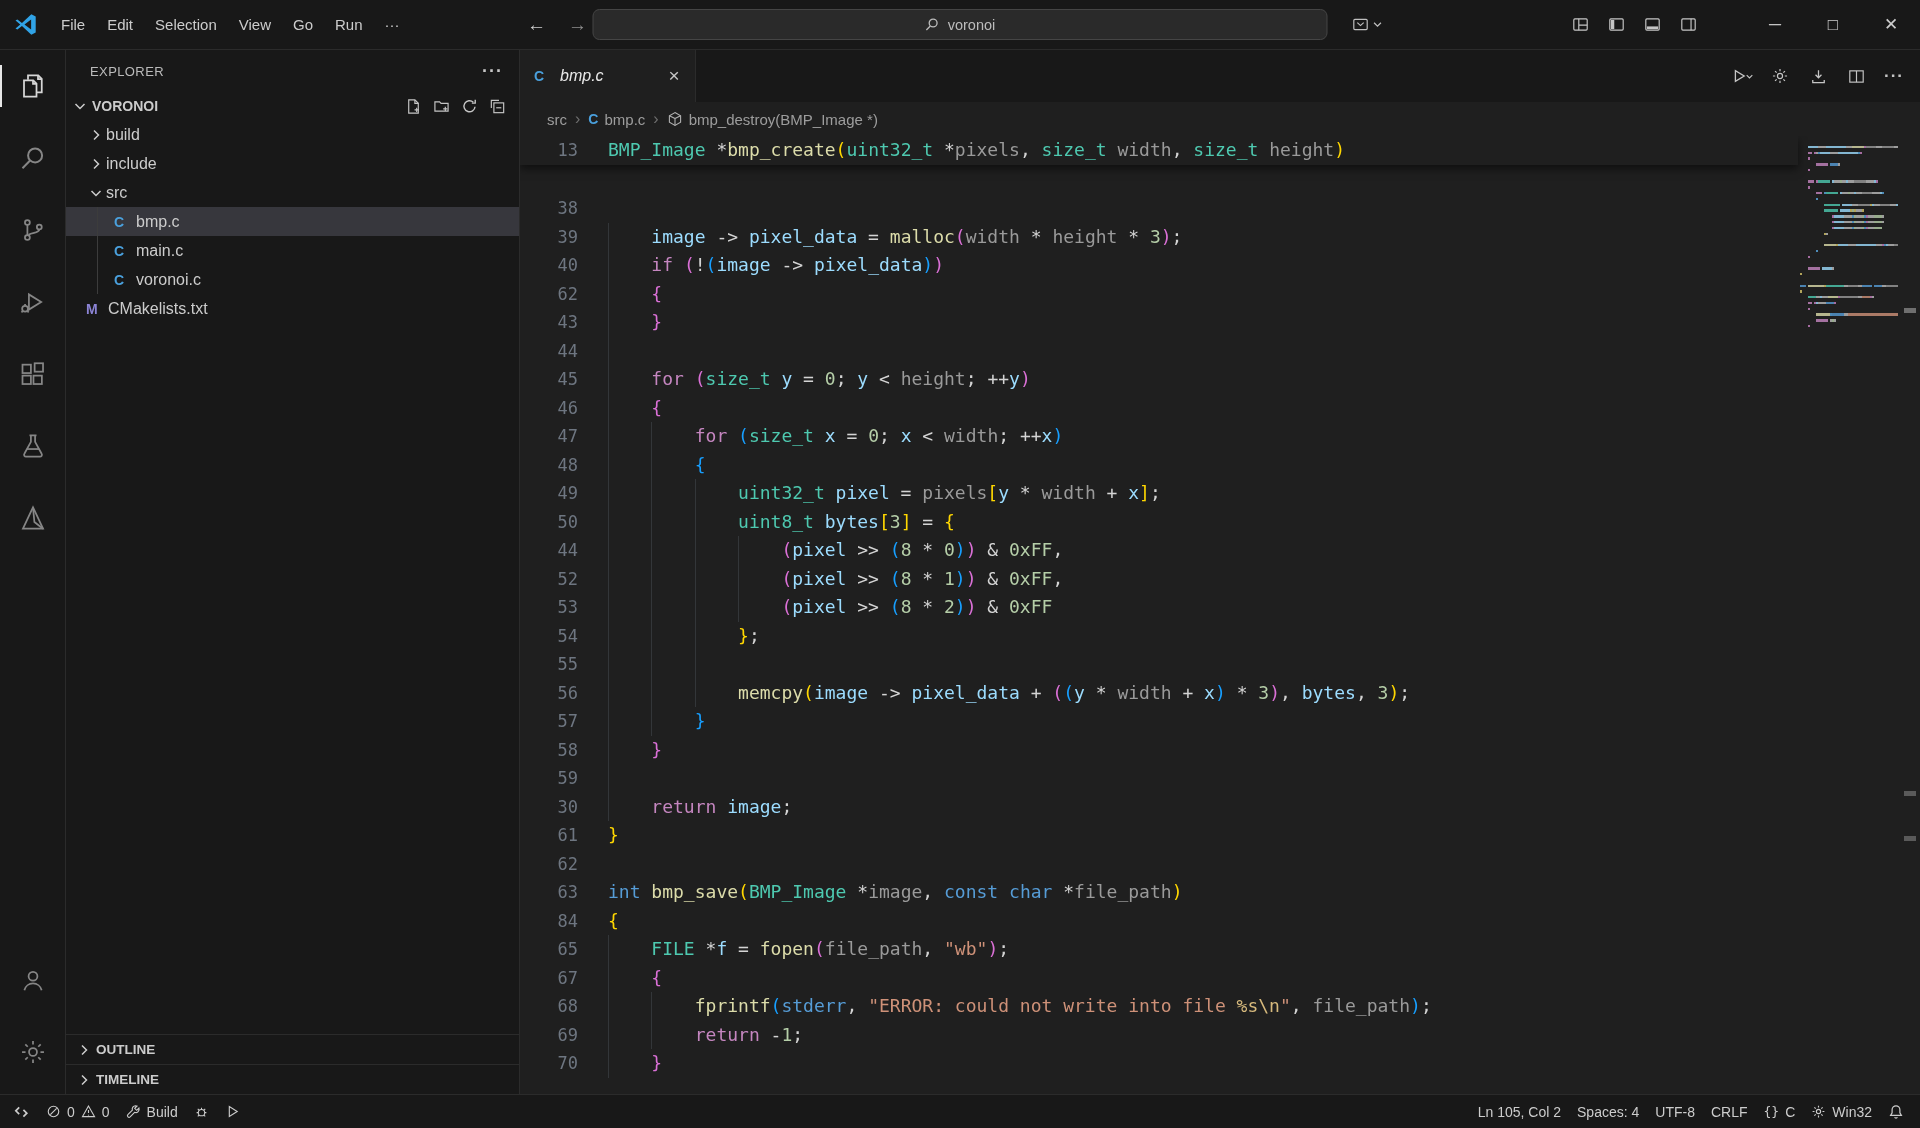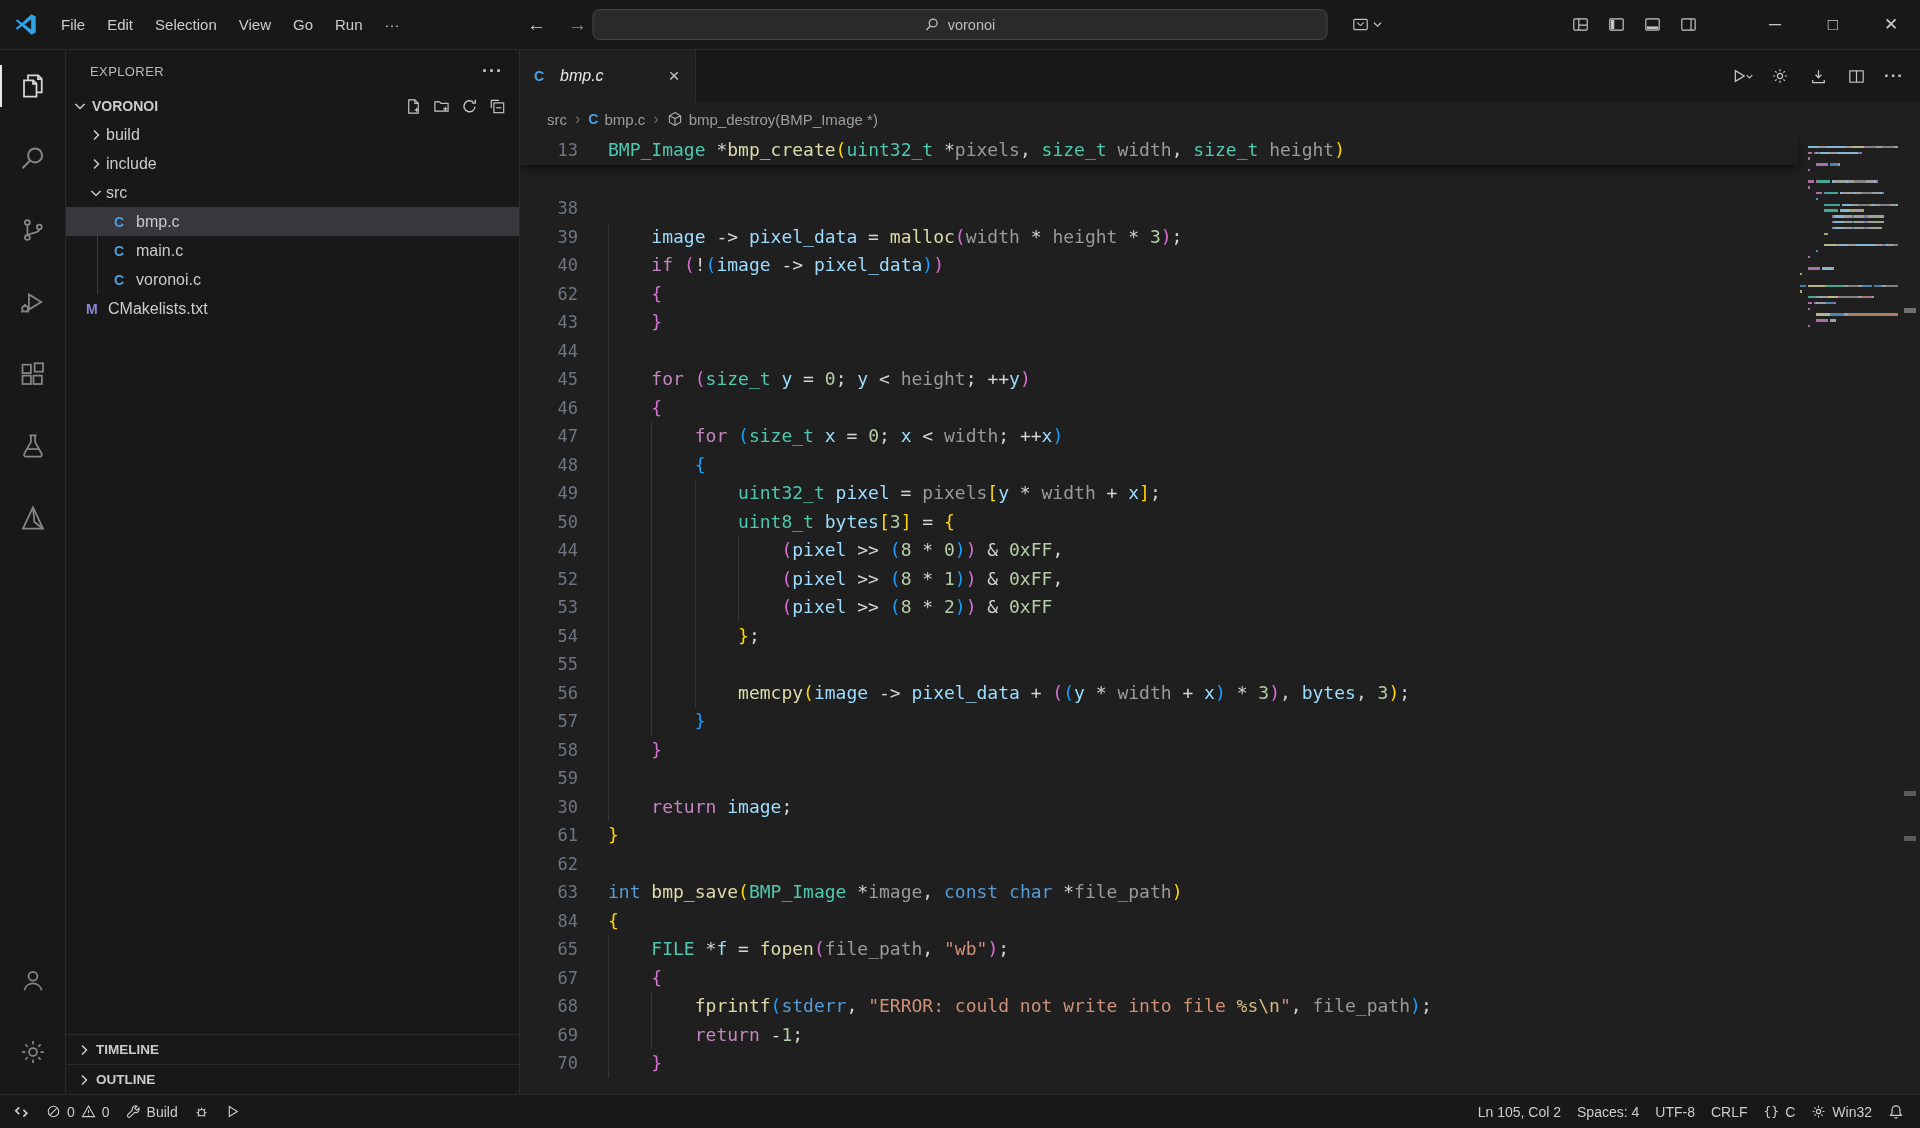--- a/index.html
+++ b/index.html
@@ -360,29 +360,29 @@
             <span>CMakelists.txt</span>
           </div>
         </div>
       <div id="panels">
           <div class="panel-row">
             <span class="tw">
               <svg width="16" height="16" viewBox="0 0 16 16" fill="none" stroke="currentColor" stroke-width="1.5">
                 <path d="M6 3.5 10.5 8 6 12.5"></path>
               </svg>
             </span>
-            <span>TIMELINE</span>
+            <span>OUTLINE</span>
           </div>
           <div class="panel-row">
             <span class="tw">
               <svg width="16" height="16" viewBox="0 0 16 16" fill="none" stroke="currentColor" stroke-width="1.5">
                 <path d="M6 3.5 10.5 8 6 12.5"></path>
               </svg>
             </span>
-            <span>OUTLINE</span>
+            <span>TIMELINE</span>
           </div>
         </div>
     </div>
 
     <div class="editor-col">
       <div class="tabbar">
         <div class="tab">
           <span class="cicon">C</span>
           <span class="tab-label">bmp.c</span>
           <span class="tab-close">×</span>

